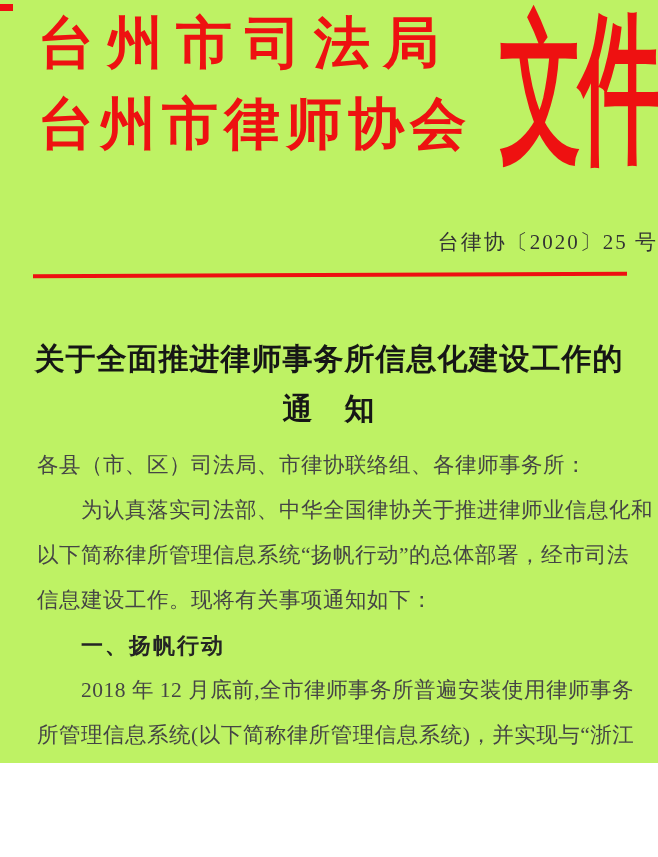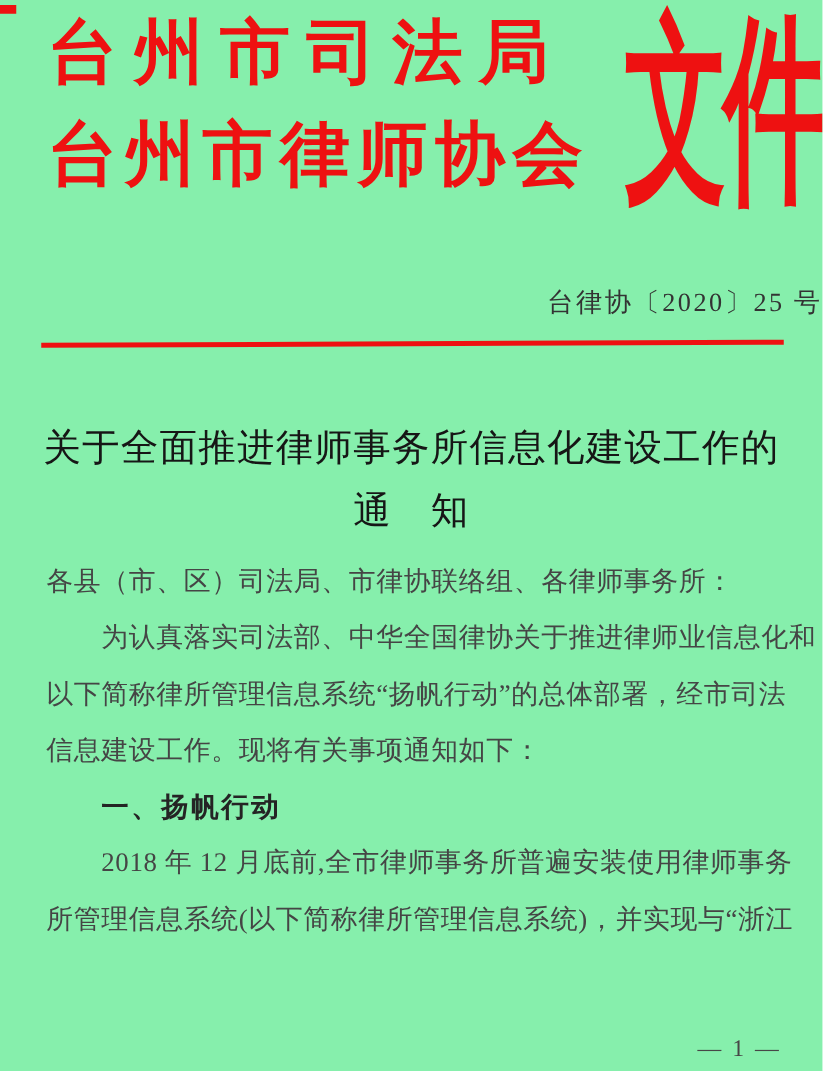--- a/index.html
+++ b/index.html
@@ -1,21 +1,21 @@
 <!DOCTYPE html>
 <html><head>
 <meta charset="utf-8">
 <style>
   * { margin: 0; padding: 0; box-sizing: border-box; }
   html, body { background: #ffffff; }
   .page {
     position: relative;
     width: 658px;
-    height: 857px;
-    background: #86efac;
+    height: 763px;
+    background: #bef264;
     overflow: hidden;
     font-family: "Liberation Serif", serif;
     --red: #ee1111;
   }
 
   
   .scan-dash {
     position: absolute; left: 0; top: 4; width: 13px; height: 7px;
     background: var(--red); top: 4px;
   }
@@ -39,21 +39,21 @@
     white-space: nowrap;
   }
 
   .red-line {
     position: absolute; left: 33px; top: 273px; width: 594px; height: 4px;
     background: var(--red); transform: rotate(-0.25deg);
   }
 
   .title-block {
     position: absolute; top: 334px; left: 0; width: 100%;
-    text-align: center; font-weight: normal; color: #161616;
+    text-align: center; font-weight: bold; color: #161616;
     font-size: 30px; line-height: 50px; letter-spacing: 1px;
   }
 
   .body-block {
     position: absolute; left: 37px; top: 443px; width: 594px;
     font-size: 21.5px; line-height: 45px; color: #454545;
     letter-spacing: 0.5px; white-space: nowrap;
   }
   .indent { padding-left: 44px; }
   .section-head {

